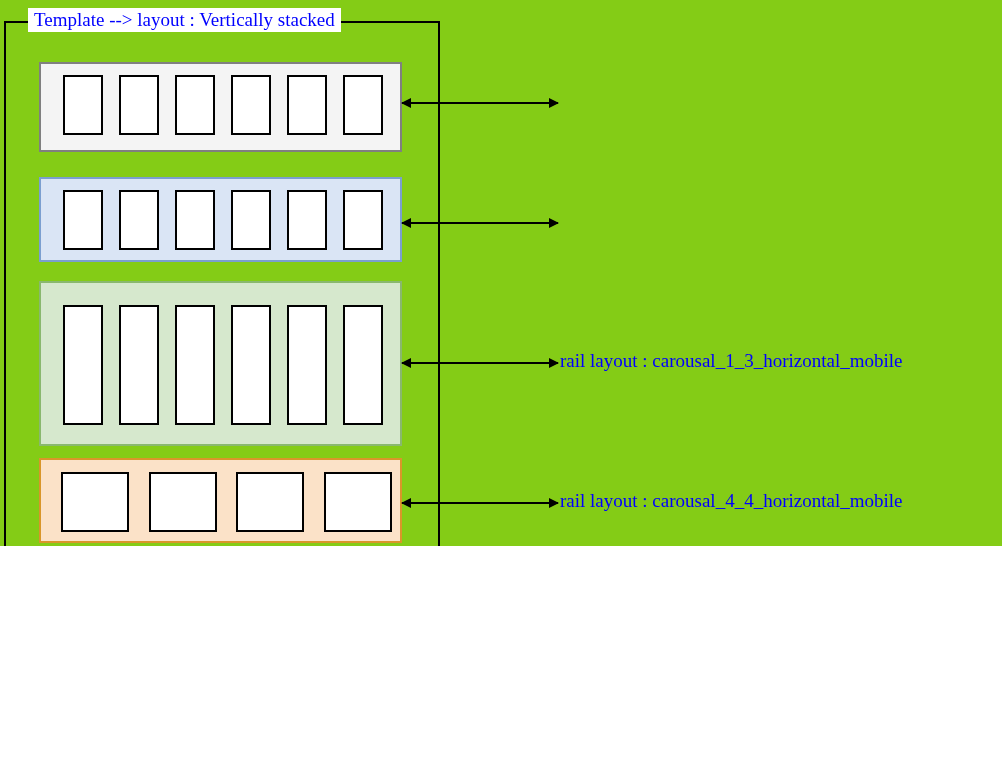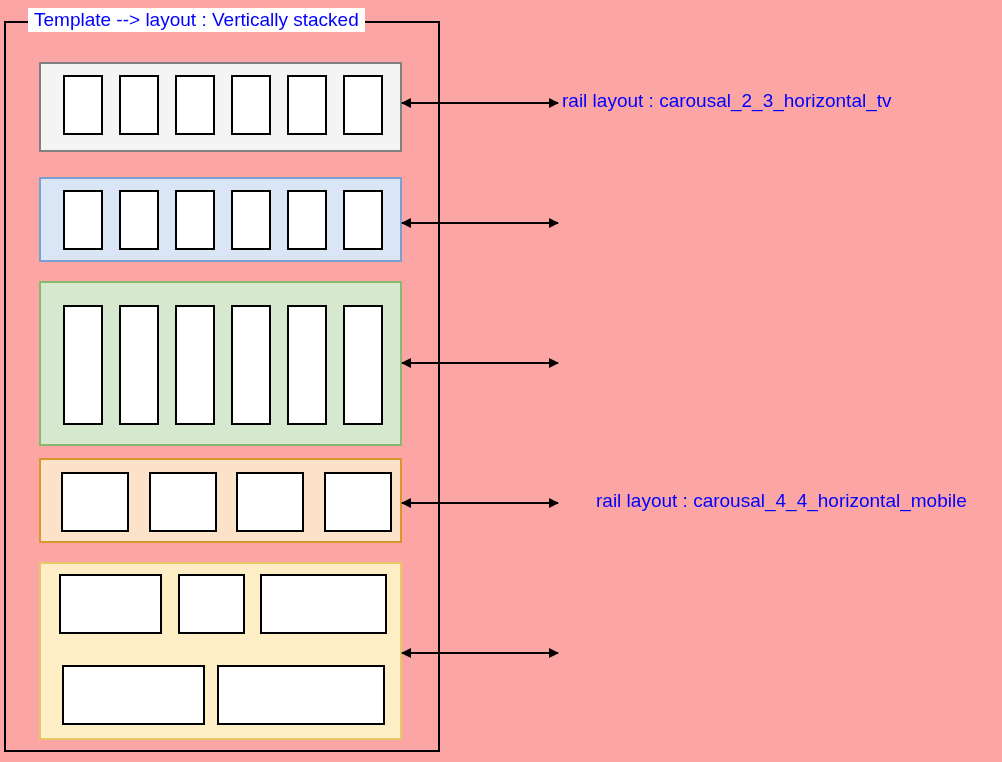--- a/index.html
+++ b/index.html
@@ -7,23 +7,24 @@
     margin: 0;
     padding: 0;
     background: #ffffff;
   }
   body {
     font-family: "Liberation Sans", sans-serif;
   }
   #canvas {
     position: relative;
     width: 1002px;
-    height: 762px;
-    background: #fca5a5;
+    height: 546px;
+    background: #84cc16;
     overflow: hidden;
+    font-family: Liberation Serif, serif;
   }
 
   
   .outer-frame {
     position: absolute;
     left: 4px;
     top: 21px;
     width: 436px;
     height: 731px;
     border: 2px solid #000000;
@@ -119,23 +120,20 @@
       <div class="card" style="left:134px; top:11px; width:40px; height:60px;"></div>
       <div class="card" style="left:190px; top:11px; width:40px; height:60px;"></div>
       <div class="card" style="left:246px; top:11px; width:40px; height:60px;"></div>
       <div class="card" style="left:302px; top:11px; width:40px; height:60px;"></div>
     </div>
   </div>
   <div class="arrow" style="left:402px; top:102px; width:156px;">
     <span class="head-left"></span>
     <span class="head-right"></span>
   </div>
-  <div class="rail-label" style="left:562px; top:90px;">
-    <span class="lbl-key">rail layout : </span><span class="lbl-val">carousal_2_3_horizontal_tv</span>
-  </div>
 
   <div class="rail rail-mob23" style="left:39px; top:177px; width:363px; height:85px;">
     <div class="rail-inner">
       <div class="card" style="left:22px; top:11px; width:40px; height:60px;"></div>
       <div class="card" style="left:78px; top:11px; width:40px; height:60px;"></div>
       <div class="card" style="left:134px; top:11px; width:40px; height:60px;"></div>
       <div class="card" style="left:190px; top:11px; width:40px; height:60px;"></div>
       <div class="card" style="left:246px; top:11px; width:40px; height:60px;"></div>
       <div class="card" style="left:302px; top:11px; width:40px; height:60px;"></div>
     </div>
@@ -152,34 +150,37 @@
       <div class="card" style="left:134px; top:22px; width:40px; height:120px;"></div>
       <div class="card" style="left:190px; top:22px; width:40px; height:120px;"></div>
       <div class="card" style="left:246px; top:22px; width:40px; height:120px;"></div>
       <div class="card" style="left:302px; top:22px; width:40px; height:120px;"></div>
     </div>
   </div>
   <div class="arrow" style="left:402px; top:362px; width:156px;">
     <span class="head-left"></span>
     <span class="head-right"></span>
   </div>
+  <div class="rail-label" style="left:560px; top:350px;">
+    <span class="lbl-key">rail layout : </span><span class="lbl-val">carousal_1_3_horizontal_mobile</span>
+  </div>
 
   <div class="rail rail-mob44" style="left:39px; top:458px; width:363px; height:85px;">
     <div class="rail-inner">
       <div class="card" style="left:20px; top:12px; width:68px; height:60px;"></div>
       <div class="card" style="left:108px; top:12px; width:68px; height:60px;"></div>
       <div class="card" style="left:195px; top:12px; width:68px; height:60px;"></div>
       <div class="card" style="left:283px; top:12px; width:68px; height:60px;"></div>
     </div>
   </div>
   <div class="arrow" style="left:402px; top:502px; width:156px;">
     <span class="head-left"></span>
     <span class="head-right"></span>
   </div>
-  <div class="rail-label" style="left:560px; top:490px;margin-left:36px;">
+  <div class="rail-label" style="left:560px; top:490px;">
     <span class="lbl-key">rail layout : </span><span class="lbl-val">carousal_4_4_horizontal_mobile</span>
   </div>
 
   <div class="rail rail-magazine" style="left:39px; top:562px; width:363px; height:178px;">
     <div class="rail-inner">
 
       <div class="card" style="left:18px; top:10px; width:103px; height:60px;"></div>
       <div class="card" style="left:137px; top:10px; width:67px; height:60px;"></div>
       <div class="card" style="left:219px; top:10px; width:127px; height:60px;"></div>
 

